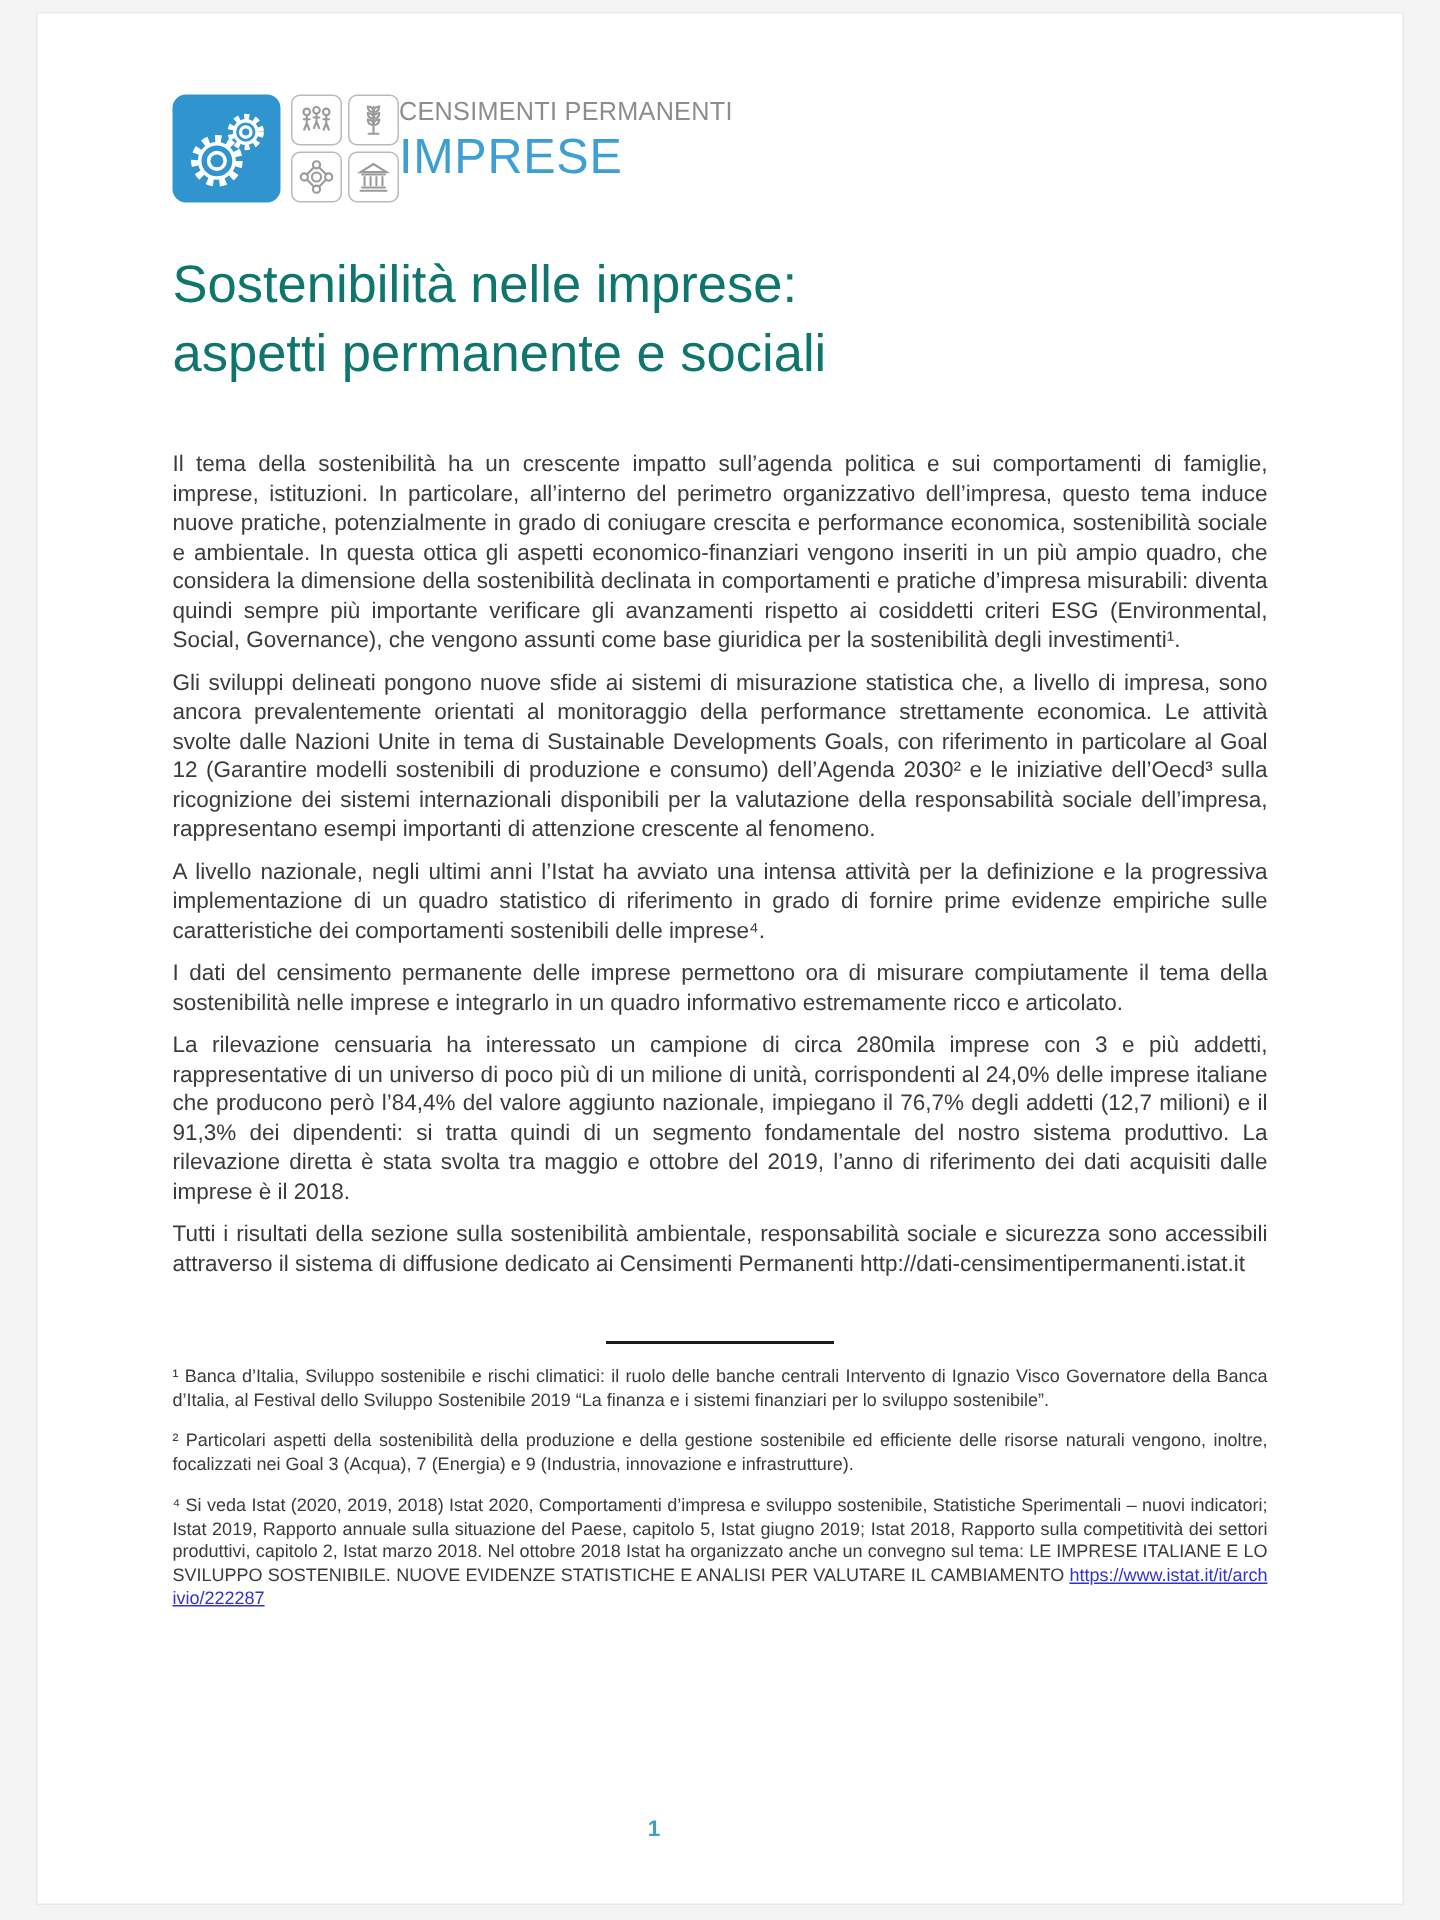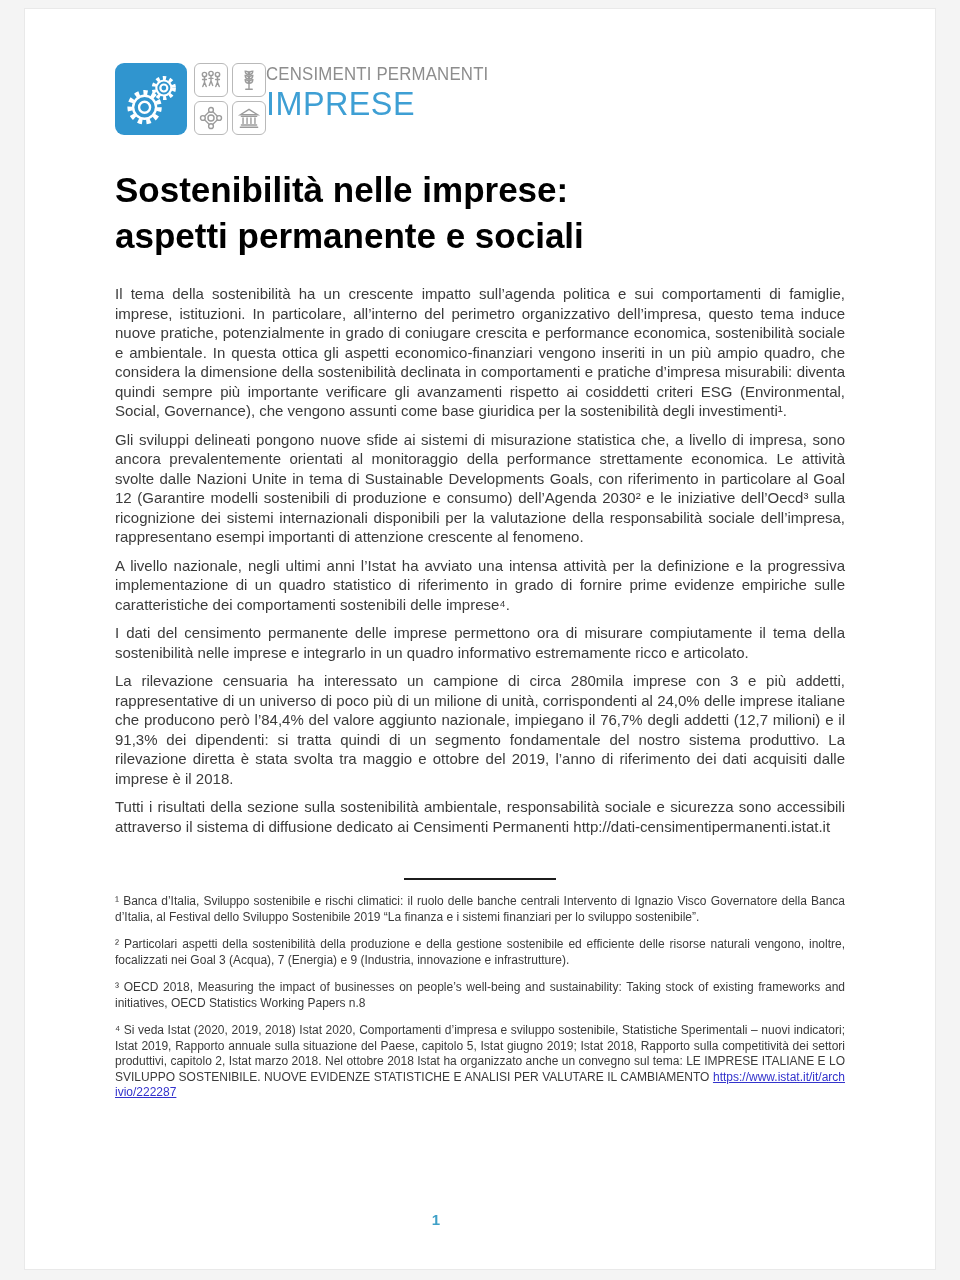--- a/index.html
+++ b/index.html
@@ -77,26 +77,26 @@
     text-align:right;
     padding-right:50px;
     font-size:16px;
     font-weight:bold;
     color:#666666;
   }
   
   .doc-title{
     margin-top:30px;
     font-size:35px;
-    font-weight:bold;
-    color:#000000;
+    font-weight:normal;
+    color:#0f766e;
     line-height:1.3;
   }
   
-  .bodytext{margin-top:26px;}
+  .bodytext{margin-top:42px;}
   .bodytext p{
     margin:0 0 9px 0;
     font-size:15px;
     line-height:19.5px;
     color:#3b3b3b;
     text-align:justify;
   }
   
   .fn-sep{
     margin-top:42px;
@@ -215,21 +215,20 @@
       <p>A livello nazionale, negli ultimi anni l’Istat ha avviato una intensa attività per la definizione e la progressiva implementazione di un quadro statistico di riferimento in grado di fornire prime evidenze empiriche sulle caratteristiche dei comportamenti sostenibili delle imprese⁴.</p>
       <p>I dati del censimento permanente delle imprese permettono ora di misurare compiutamente il tema della sostenibilità nelle imprese e integrarlo in un quadro informativo estremamente ricco e articolato.</p>
       <p>La rilevazione censuaria ha interessato un campione di circa 280mila imprese con 3 e più addetti, rappresentative di un universo di poco più di un milione di unità, corrispondenti al 24,0% delle imprese italiane che producono però l’84,4% del valore aggiunto nazionale, impiegano il 76,7% degli addetti (12,7 milioni) e il 91,3% dei dipendenti: si tratta quindi di un segmento fondamentale del nostro sistema produttivo. La rilevazione diretta è stata svolta tra maggio e ottobre del 2019, l’anno di riferimento dei dati acquisiti dalle imprese è il 2018.</p>
       <p>Tutti i risultati della sezione sulla sostenibilità ambientale, responsabilità sociale e sicurezza sono accessibili attraverso il sistema di diffusione dedicato ai Censimenti Permanenti http://dati-censimentipermanenti.istat.it</p>
     </div>
 
     <hr class="fn-sep">
     <div class="footnotes">
       <p>¹ Banca d’Italia, Sviluppo sostenibile e rischi climatici: il ruolo delle banche centrali Intervento di Ignazio Visco Governatore della Banca d’Italia, al Festival dello Sviluppo Sostenibile 2019 “La finanza e i sistemi finanziari per lo sviluppo sostenibile”.</p>
       <p>² Particolari aspetti della sostenibilità della produzione e della gestione sostenibile ed efficiente delle risorse naturali vengono, inoltre, focalizzati nei Goal 3 (Acqua), 7 (Energia) e 9 (Industria, innovazione e infrastrutture).</p>
-      <p>³ OECD 2018, Measuring the impact of businesses on people’s well-being and sustainability: Taking stock of existing frameworks and initiatives, OECD Statistics Working Papers n.8</p>
       <p><span>⁴ Si veda Istat (2020, 2019, 2018) Istat 2020, Comportamenti d’impresa e sviluppo sostenibile, Statistiche Sperimentali – nuovi indicatori; Istat 2019, Rapporto annuale sulla situazione del Paese, capitolo 5, Istat giugno 2019; Istat 2018, Rapporto sulla competitività dei settori produttivi, capitolo 2, Istat marzo 2018. Nel ottobre 2018 Istat ha organizzato anche un convegno sul tema: LE IMPRESE ITALIANE E LO SVILUPPO SOSTENIBILE. NUOVE EVIDENZE STATISTICHE E ANALISI PER VALUTARE IL CAMBIAMENTO </span><a href="#">https://www.istat.it/it/archivio/222287</a></p>
     </div>
 
   </div>
 
   <div class="page-number-wrap">
     <span class="page-number">1</span>
   </div>
 </div>
 

